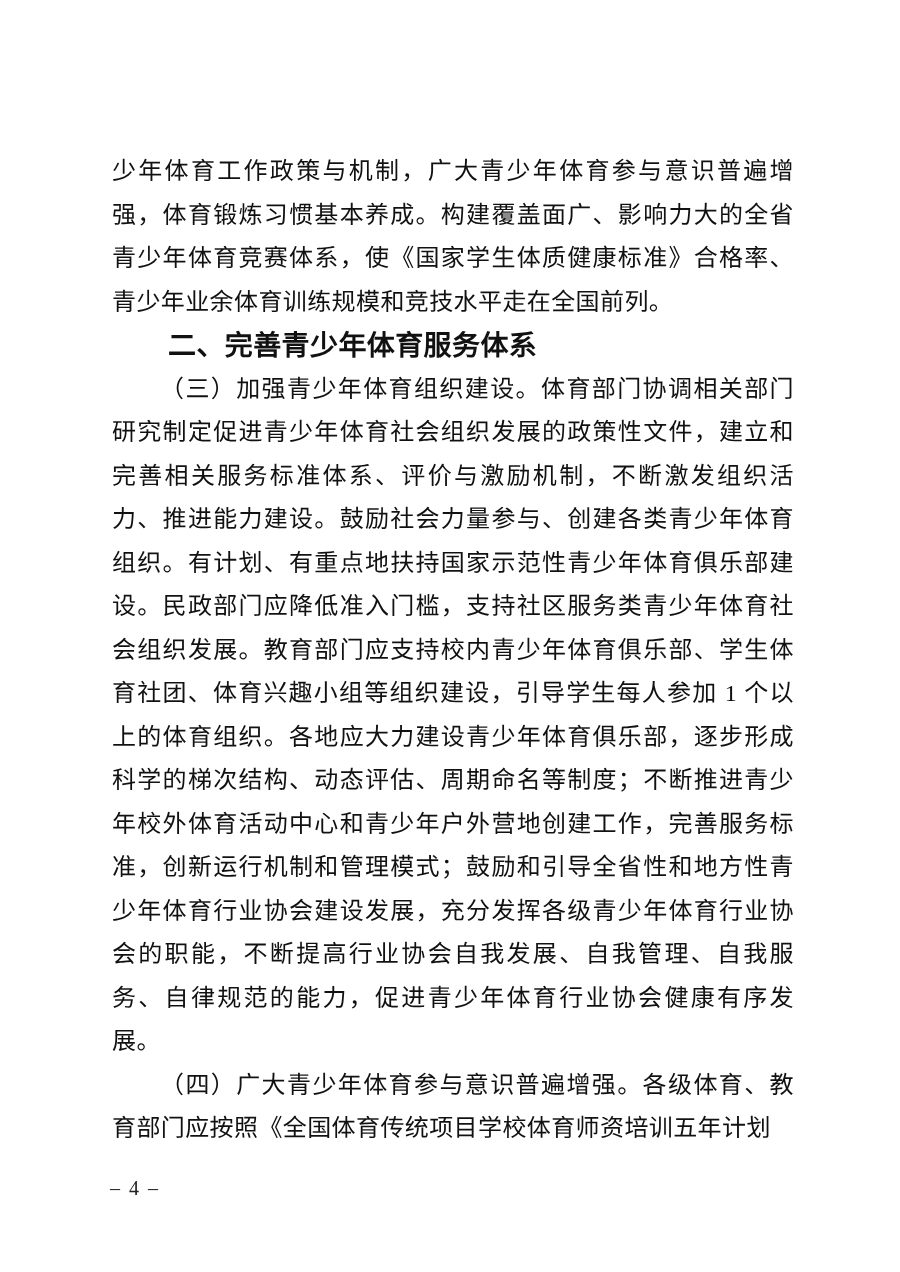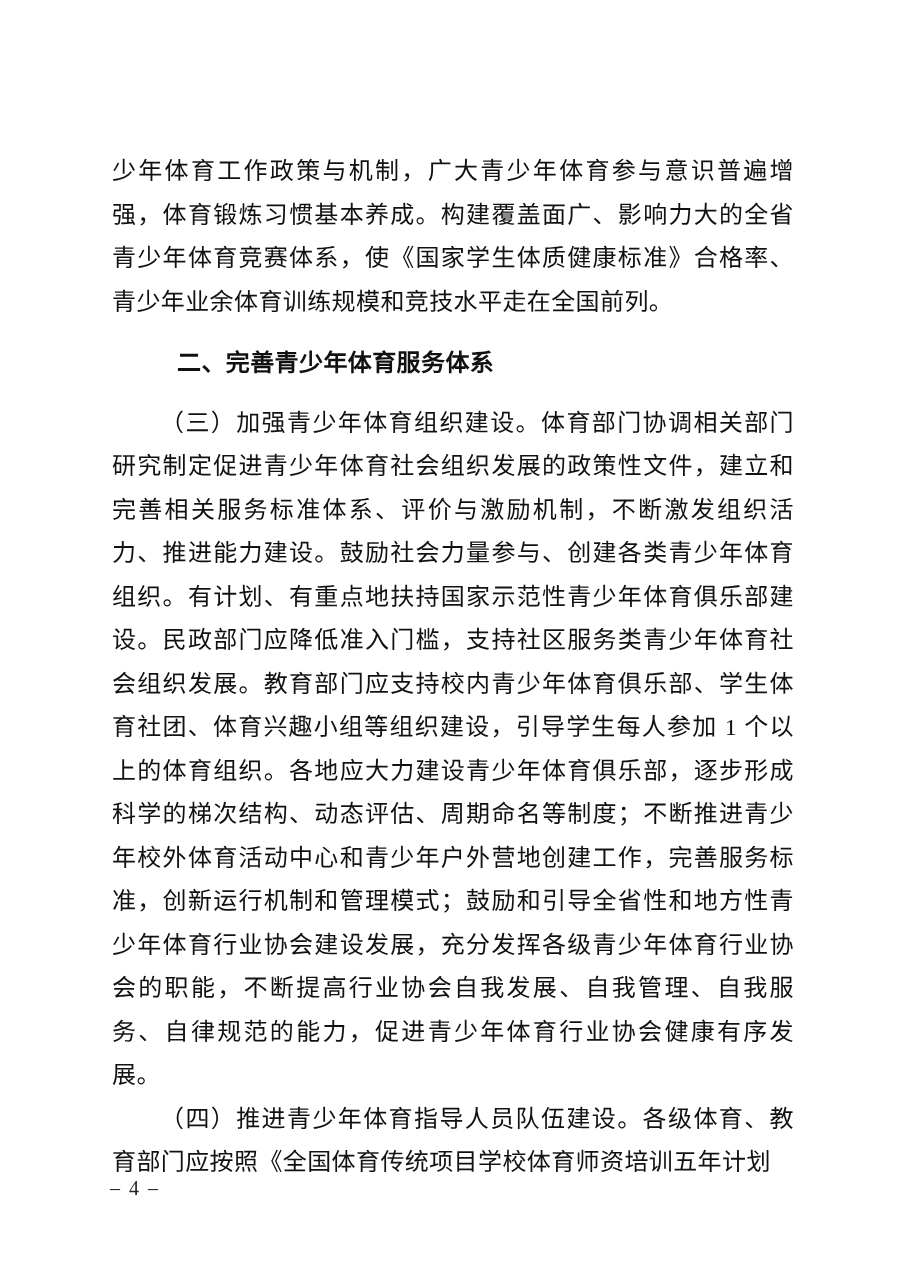--- a/index.html
+++ b/index.html
@@ -28,22 +28,22 @@
     text-justify: inter-ideograph;
   }
   .para {
     margin: 0;
     text-indent: 2em;
   }
   .para.no-indent {
     text-indent: 0;
   }
   .heading {
-    margin: 17px;
-    font-size: 24px;
+    margin: 0;
+    font-size: 28px;
     line-height: 43.5px;
     text-indent: 2em;
     font-weight: bold;
     font-family: "Liberation Sans", "DejaVu Sans", sans-serif;
   }
   .lead {
     font-weight: normal;
   }
   .page-footer {
     position: absolute;
@@ -61,18 +61,18 @@
 
 <div class="page">
   <div class="content">
 
     <p class="para no-indent"><span>少年体育工作政策与机制，广大青少年体育参与意识普遍增强，体育锻炼习惯基本养成。构建覆盖面广、影响力大的全省青少年体育竞赛体系，使《国家学生体质健康标准》合格率、青少年业余体育训练规模和竞技水平走在全国前列。</span></p>
 
     <h2 class="heading"><span>二、完善青少年体育服务体系</span></h2>
 
     <p class="para"><span class="lead">（三）加强青少年体育组织建设。</span><span>体育部门协调相关部门研究制定促进青少年体育社会组织发展的政策性文件，建立和完善相关服务标准体系、评价与激励机制，不断激发组织活力、推进能力建设。鼓励社会力量参与、创建各类青少年体育组织。有计划、有重点地扶持国家示范性青少年体育俱乐部建设。民政部门应降低准入门槛，支持社区服务类青少年体育社会组织发展。教育部门应支持校内青少年体育俱乐部、学生体育社团、体育兴趣小组等组织建设，引导学生每人参加 1 个以上的体育组织。各地应大力建设青少年体育俱乐部，逐步形成科学的梯次结构、动态评估、周期命名等制度；不断推进青少年校外体育活动中心和青少年户外营地创建工作，完善服务标准，创新运行机制和管理模式；鼓励和引导全省性和地方性青少年体育行业协会建设发展，充分发挥各级青少年体育行业协会的职能，不断提高行业协会自我发展、自我管理、自我服务、自律规范的能力，促进青少年体育行业协会健康有序发展。</span></p>
 
-    <p class="para"><span class="lead">（四）推进青少年体育指导人员队伍建设。</span><span>各级体育、教育部门应按照《全国体育传统项目学校体育师资培训五年计划</span></p>
+    <p class="para"><span class="lead">（四）广大青少年体育参与意识普遍增强。</span><span>各级体育、教育部门应按照《全国体育传统项目学校体育师资培训五年计划</span></p>
 
   </div>
 
   <div class="page-footer">– 4 –</div>
 </div>
 
 </body></html>

